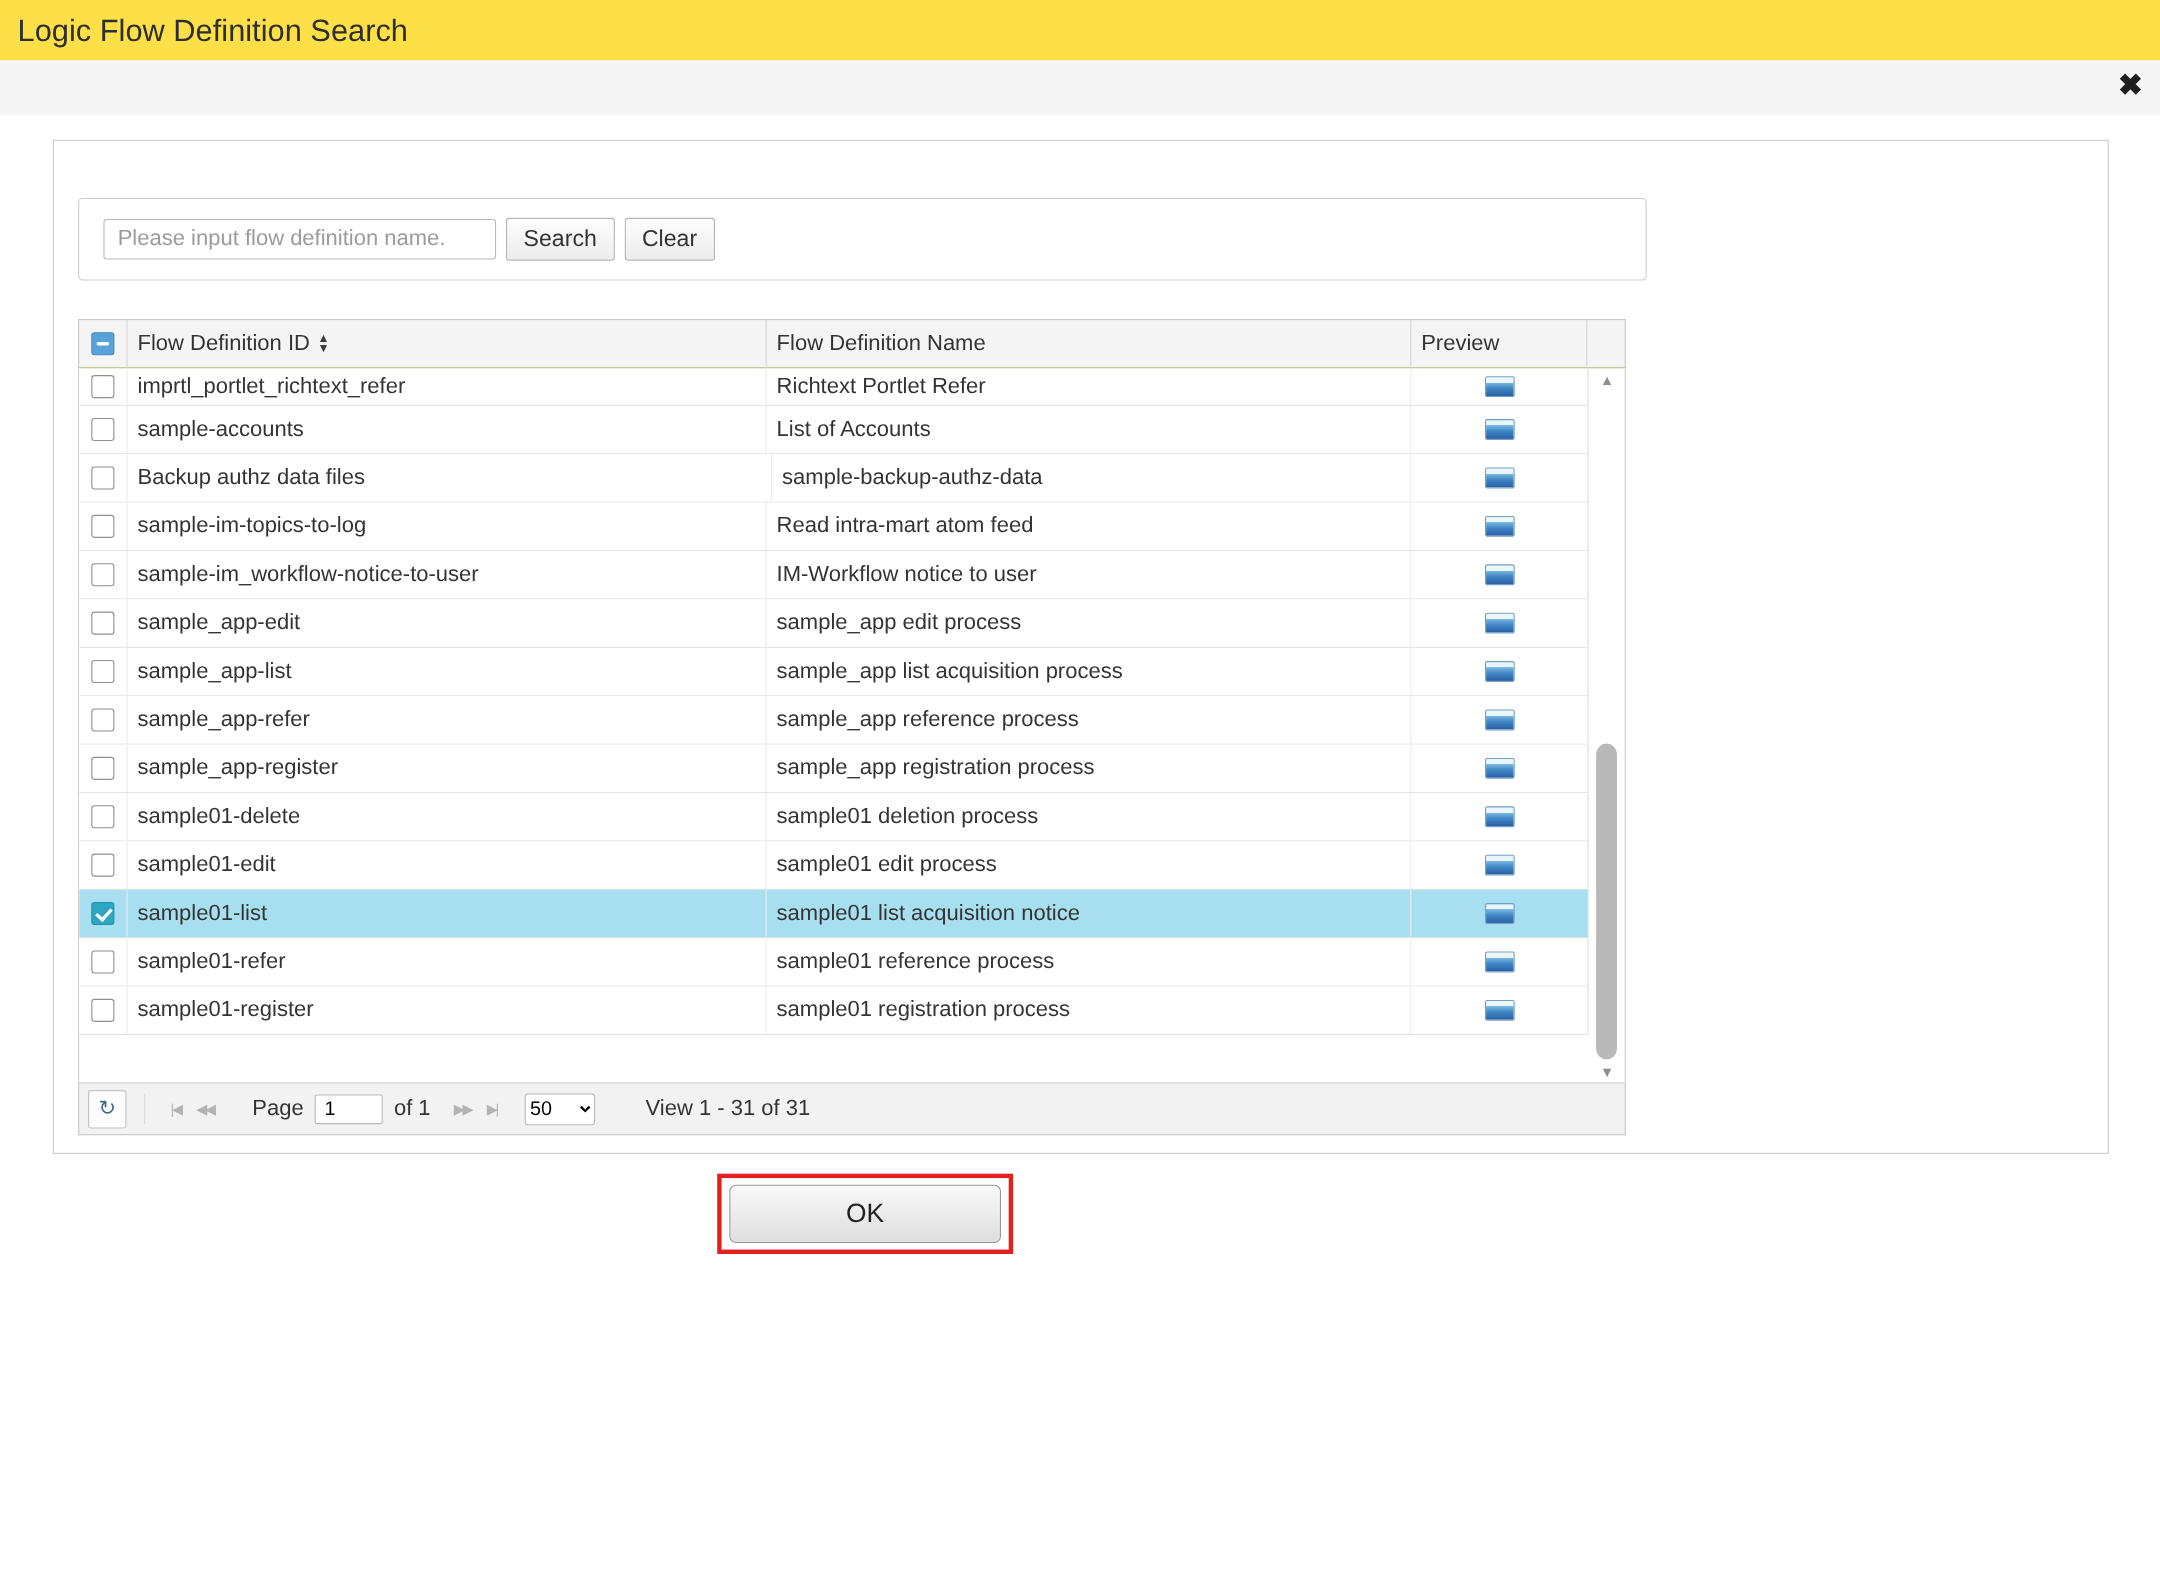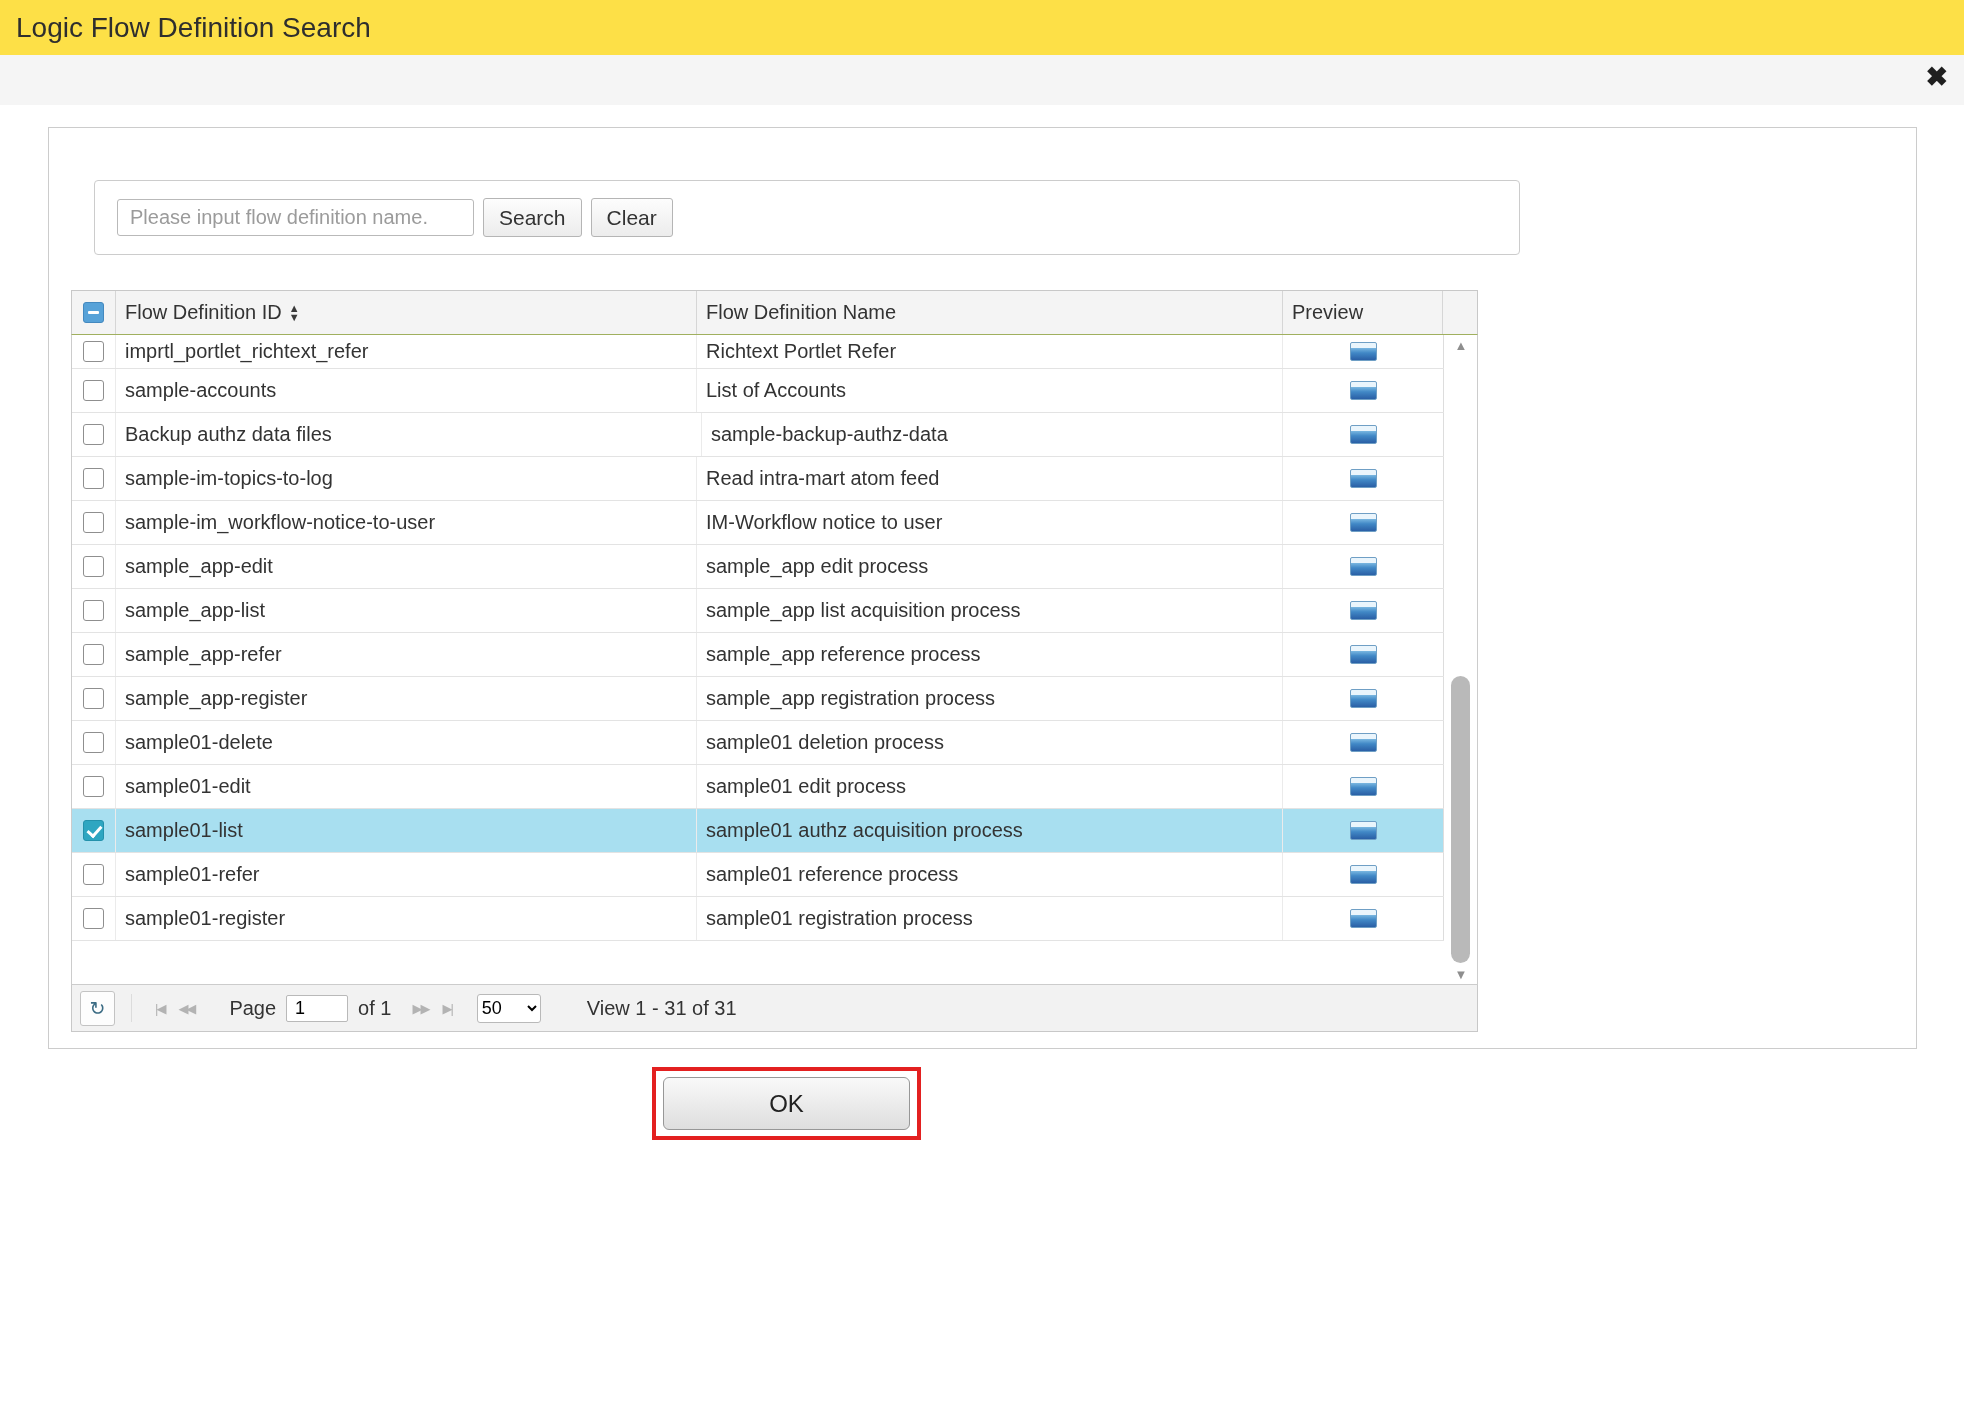--- a/index.html
+++ b/index.html
@@ -15,21 +15,21 @@
   .close-x { position:absolute; right:16px; top:6px; font-size:27px; color:#1f1f1f;
              cursor:pointer; font-weight:bold; }
 
   
   .panel { position:absolute; left:48px; top:127px; width:1869px; height:922px;
            border:1px solid #ccc; background:#fff; }
 
   
   .search-panel { position:absolute; left:22px; top:52px; width:1426px; height:75px;
                   border:1px solid #ccc; border-radius:4px; display:flex;
-                  align-items:center; padding-left:22px;margin-left:23px; }
+                  align-items:center; padding-left:22px; }
   .search-input { width:357px; height:37px; border:1px solid #b9b9b9; border-radius:3px;
                   font-size:20px; padding:0 12px; color:#333;
                   font-family:"Liberation Sans", sans-serif; }
   .search-input::placeholder { color:#9b9b9b; }
   .btn { margin-left:9px; height:39px; padding:0 15px; font-size:21px; color:#333;
          background:linear-gradient(#fdfdfd,#ececec); border:1px solid #b5b5b5;
          border-radius:3px; cursor:pointer; font-family:"Liberation Sans", sans-serif; }
 
   
   .grid { position:absolute; left:22px; top:162px; width:1407px; }
@@ -260,21 +260,21 @@
     <div class="cell c-name">sample01 edit process</div>
     <div class="cell c-prev">
       <span class="preview-icon"></span>
     </div>
   </div>
           <div class="row selected">
     <div class="cell c-cb">
       <span class="cb checked"></span>
     </div>
     <div class="cell c-id">sample01-list</div>
-    <div class="cell c-name">sample01 authz acquisition process</div>
+    <div class="cell c-name">sample01 list acquisition notice</div>
     <div class="cell c-prev">
       <span class="preview-icon"></span>
     </div>
   </div>
           <div class="row">
     <div class="cell c-cb">
       <span class="cb"></span>
     </div>
     <div class="cell c-id">sample01-refer</div>
     <div class="cell c-name">sample01 reference process</div>

